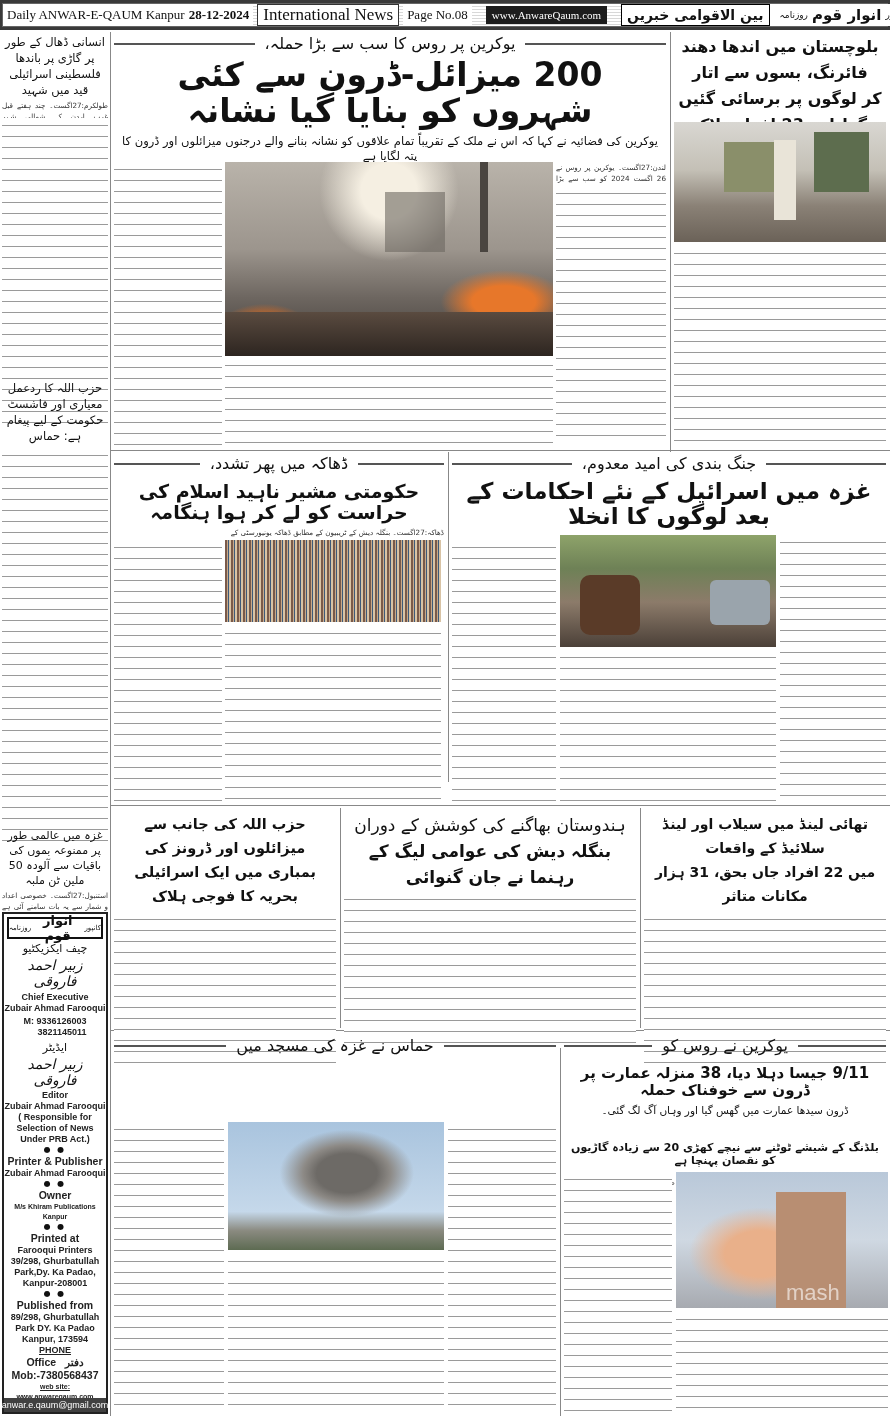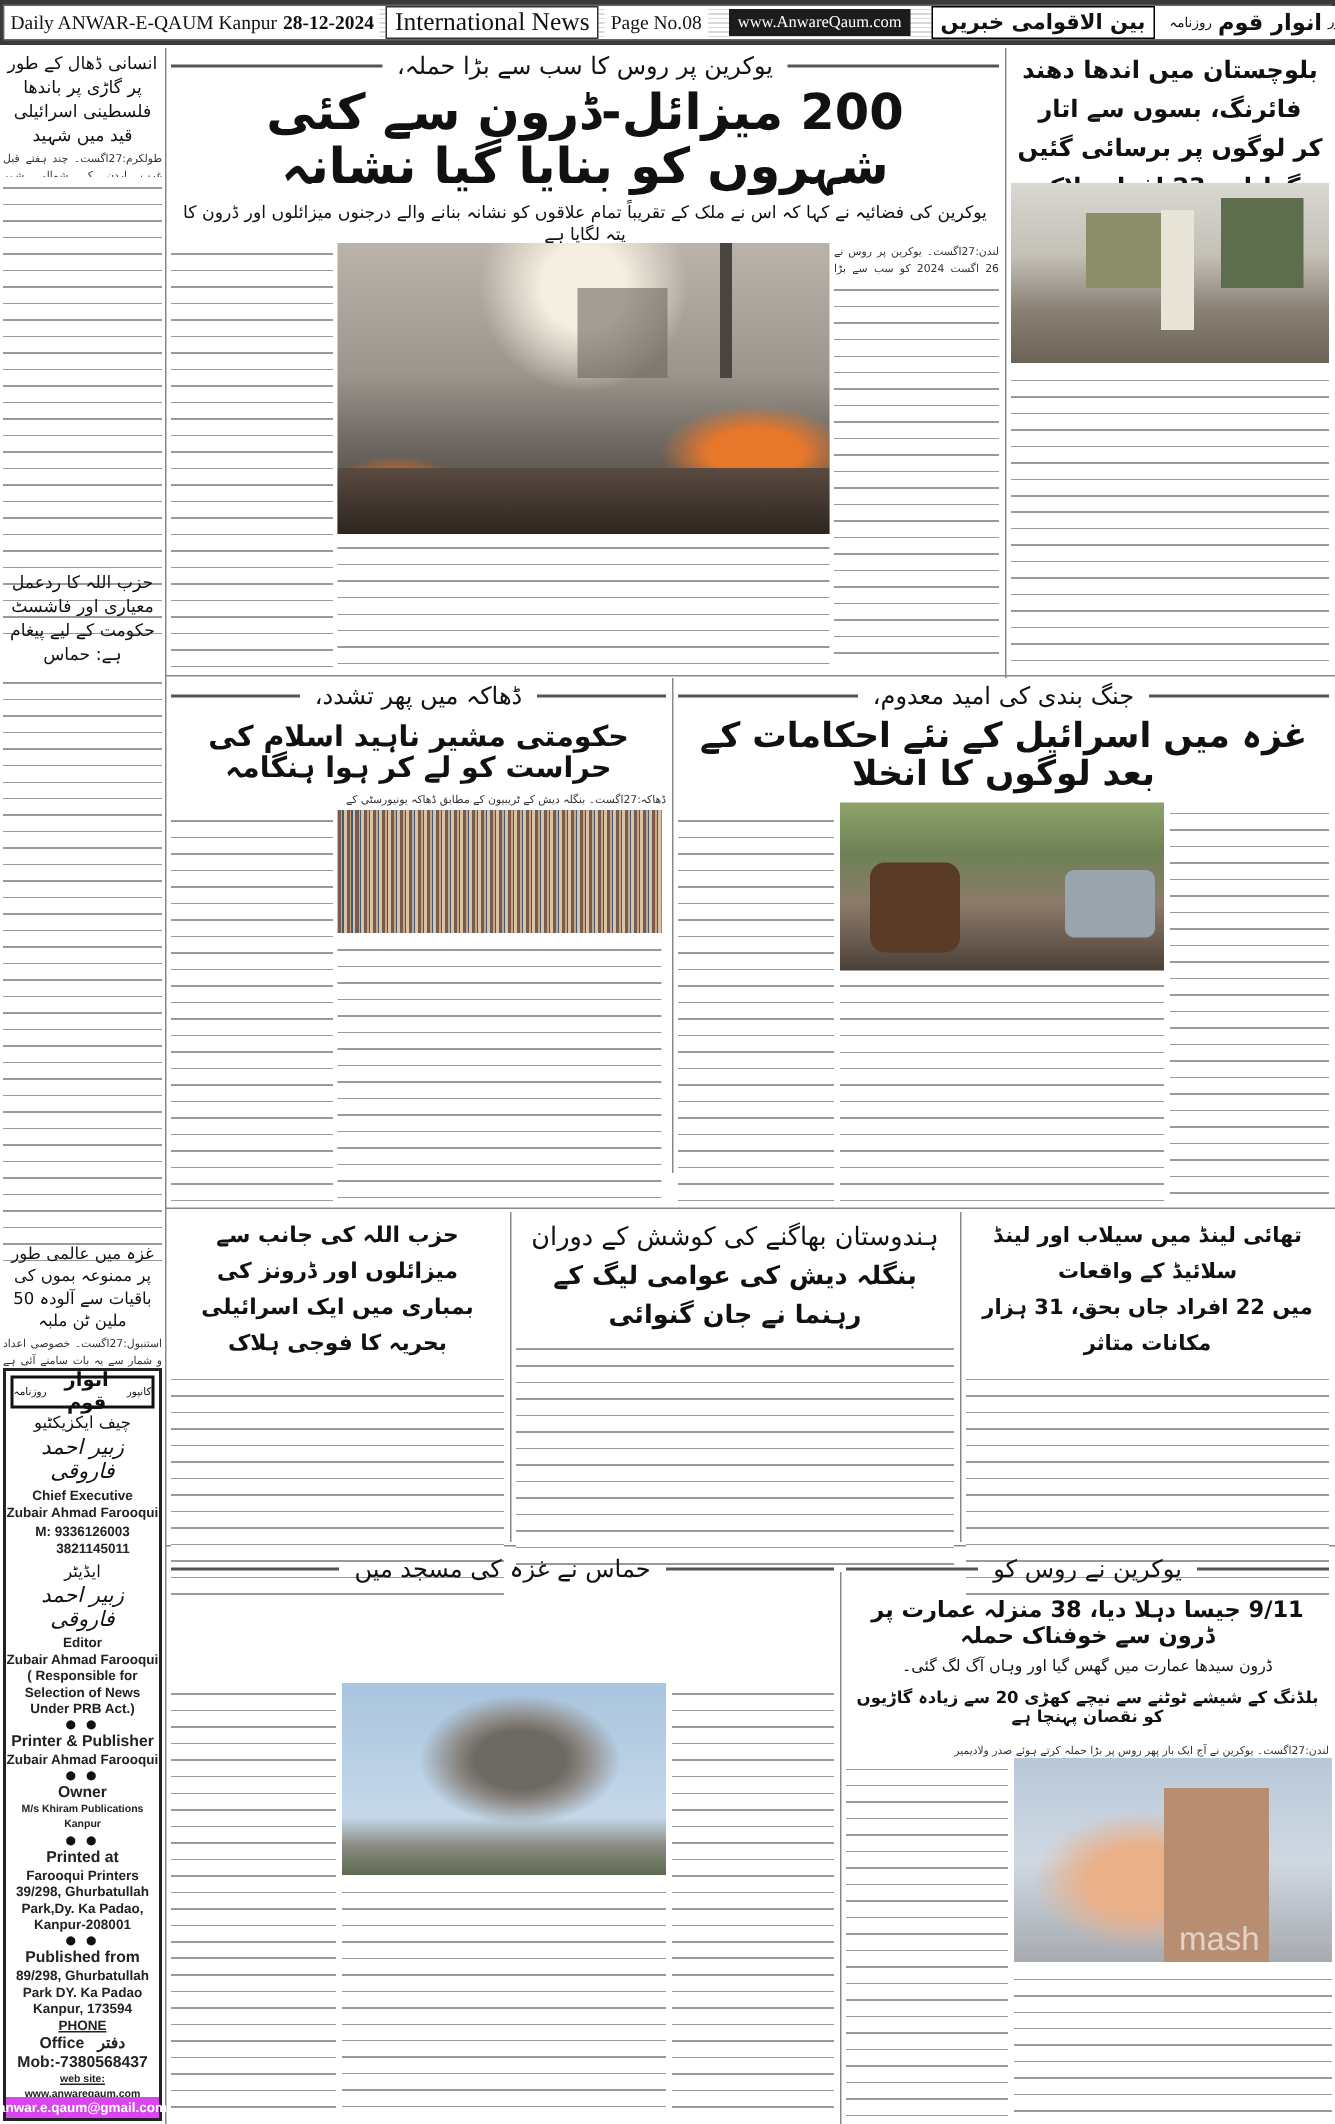--- a/index.html
+++ b/index.html
@@ -36,21 +36,21 @@
   .imprint { position: absolute; left: 2px; top: 912px; width: 106px; height: 502px; border: 2px solid #222; text-align: center; background: #fff; }
   .imprint .logo { margin: 3px auto 0; width: 96px; height: 22px; border: 2px solid #111; font-size: 13px; font-weight: bold; direction: rtl; display: flex; align-items: center; justify-content: center; gap: 4px; }
   .imprint .logo small { font-size: 7px; font-weight: normal; }
   .imp-urdu { font-size: 11px; direction: rtl; margin-top: 3px; }
   .imp-urdu-big { font-size: 14px; direction: rtl; margin-top: 2px; font-style: italic; }
   .imp-en { font-family: "Liberation Sans", sans-serif; font-size: 9px; font-weight: bold; color: #222; line-height: 11px; }
   .imp-en-l { font-family: "Liberation Sans", sans-serif; font-size: 10.5px; font-weight: bold; color: #222; line-height: 13px; }
   .imp-en-s { font-family: "Liberation Sans", sans-serif; font-size: 7px; font-weight: bold; color: #222; line-height: 10px; }
   .dots { font-size: 8px; letter-spacing: 2px; line-height: 10px; }
   .underline { text-decoration: underline; }
-  .email-bar { position: absolute; left: 0; bottom: 0; width: 102px; height: 14px; background: #d946ef; color: #fff; font-family: "Liberation Sans", sans-serif; font-size: 9px; font-weight: bold; display: flex; align-items: center; justify-content: center; }
+  .email-bar { position: absolute; left: 0; bottom: 0; width: 102px; height: 14px; background: #404040; color: #fff; font-family: "Liberation Sans", sans-serif; font-size: 9px; font-weight: normal; display: flex; align-items: center; justify-content: center; }
 </style>
 </head>
 <body>
 
 <div class="masthead">
   <div class="mast-inner">
     <div class="mast-cell mast-daily">
       <span>Daily ANWAR-E-QAUM Kanpur</span>
       <b>28-12-2024</b>
     </div>
@@ -222,21 +222,21 @@
   radial-gradient(ellipse at 55% 40%, #6d6a66 0 18%, #8d8a86 26%, transparent 40%),
   linear-gradient(180deg, #a9c4de 0%, #c5d8ea 70%, #8a8a80 85%, #5d6b52 100%);"></div>
 <div class="box filler" style="left:114px; top:1122px; width:110px; height:290px;"></div>
 <div class="box filler" style="left:228px; top:1254px; width:216px; height:158px;"></div>
 <div class="box filler" style="left:448px; top:1122px; width:108px; height:290px;"></div>
 
 <div class="box" style="left:564px; top:1036px; width:322px;">
   <div class="hl-kicker">یوکرین نے روس کو</div>
   <div class="hl-big" style="font-size:15px; margin-top:10px;">9/11 جیسا دہلا دیا، 38 منزلہ عمارت پر ڈرون سے خوفناک حملہ</div>
   <div class="hl-sub" style="font-size:10.5px; margin-top:6px;">ڈرون سیدھا عمارت میں گھس گیا اور وہاں آگ لگ گئی۔</div>
-  <div class="hl-sub" style="font-size:11px; margin-top:8px; font-weight:bold;">بلڈنگ کے شیشے ٹوٹنے سے نیچے کھڑی 20 سے زیادہ گاڑیوں کو نقصان پہنچا ہے</div>
+  <div class="hl-sub" style="font-size:11px; margin-top:25px; font-weight:bold;">بلڈنگ کے شیشے ٹوٹنے سے نیچے کھڑی 20 سے زیادہ گاڑیوں کو نقصان پہنچا ہے</div>
   <div class="body-text" style="height:22px; margin-top:10px;">لندن:27اگست۔ یوکرین نے آج ایک بار پھر روس پر بڑا حملہ کرتے ہوئے صدر ولادیمیر</div>
 </div>
 <div class="photo" style="left:676px; top:1172px; width:212px; height:136px; background:
   radial-gradient(ellipse at 40% 60%, #e9b08a 0 20%, transparent 40%),
   linear-gradient(180deg, #b9c8d9 0%, #cfd8e2 50%, #a7aab0 100%);">
   <div style="position:absolute; left:100px; top:20px; width:70px; height:116px; background:#b88e72;"></div>
   <div style="position:absolute; left:110px; top:108px; font-family:'Liberation Sans',sans-serif; font-size:22px; color:#fff; opacity:.6;">mash</div>
 </div>
 <div class="box filler" style="left:564px; top:1172px; width:108px; height:240px;"></div>
 <div class="box filler" style="left:676px; top:1312px; width:212px; height:100px;"></div>

